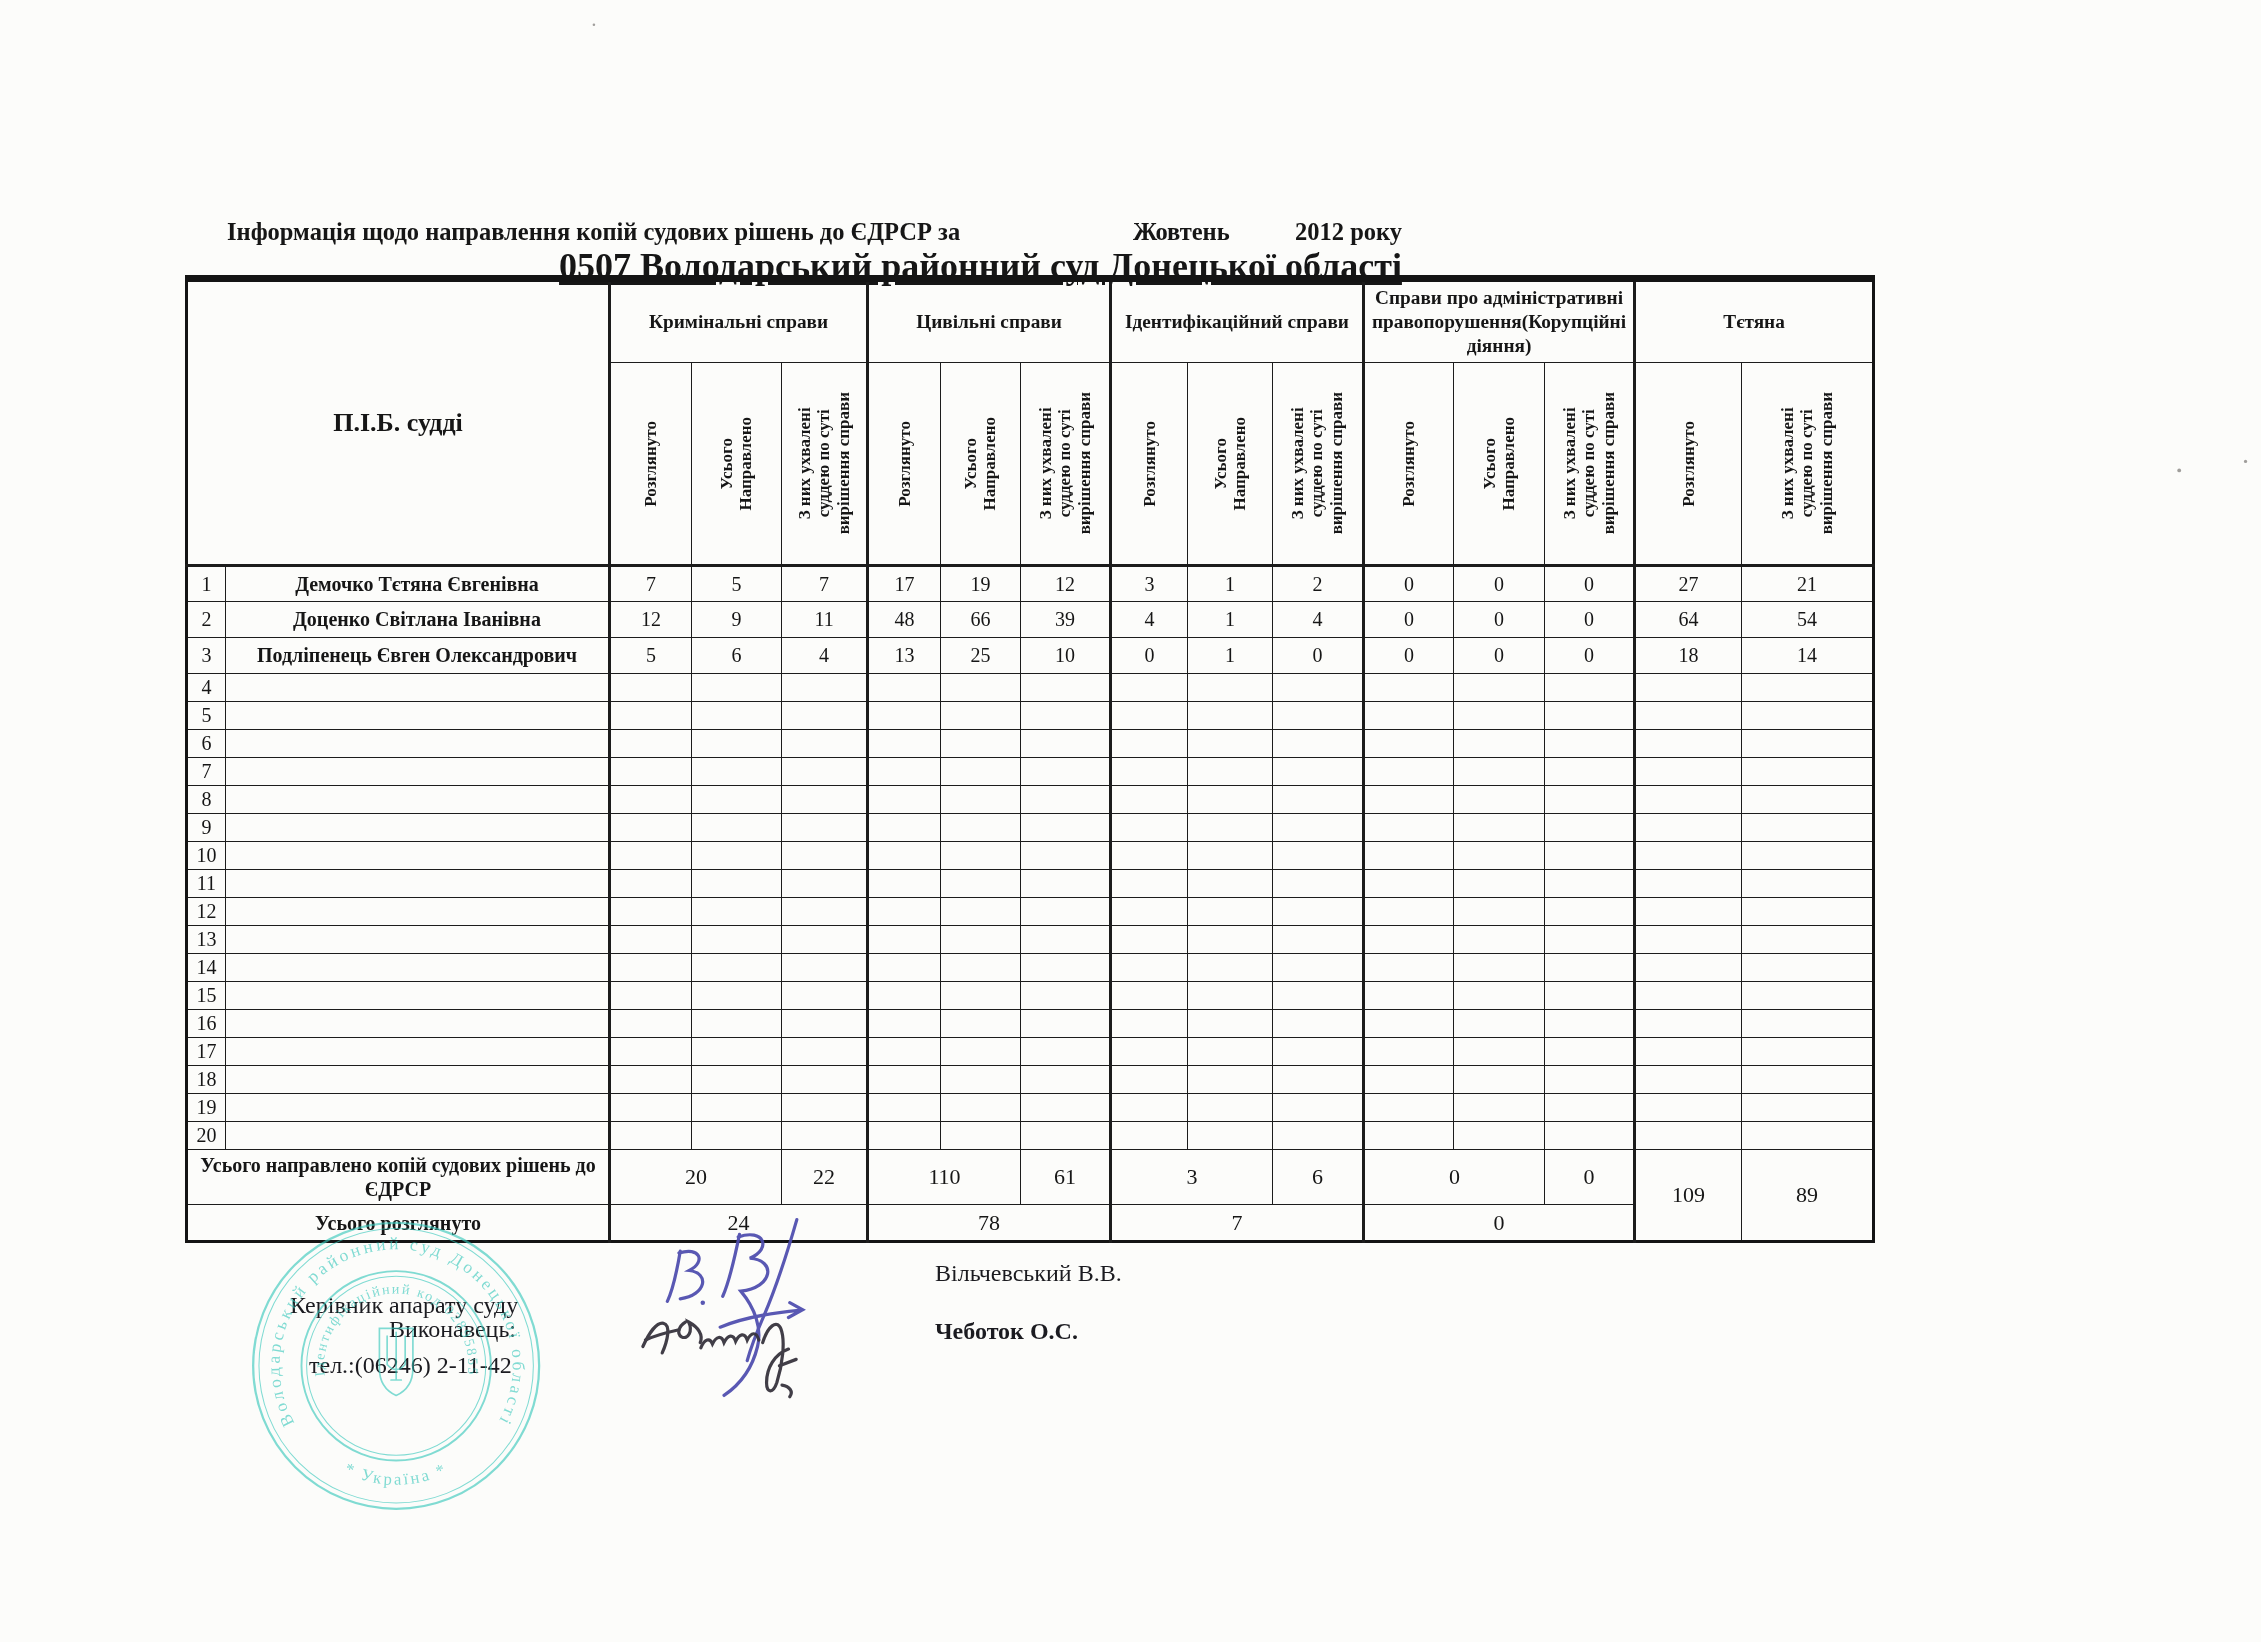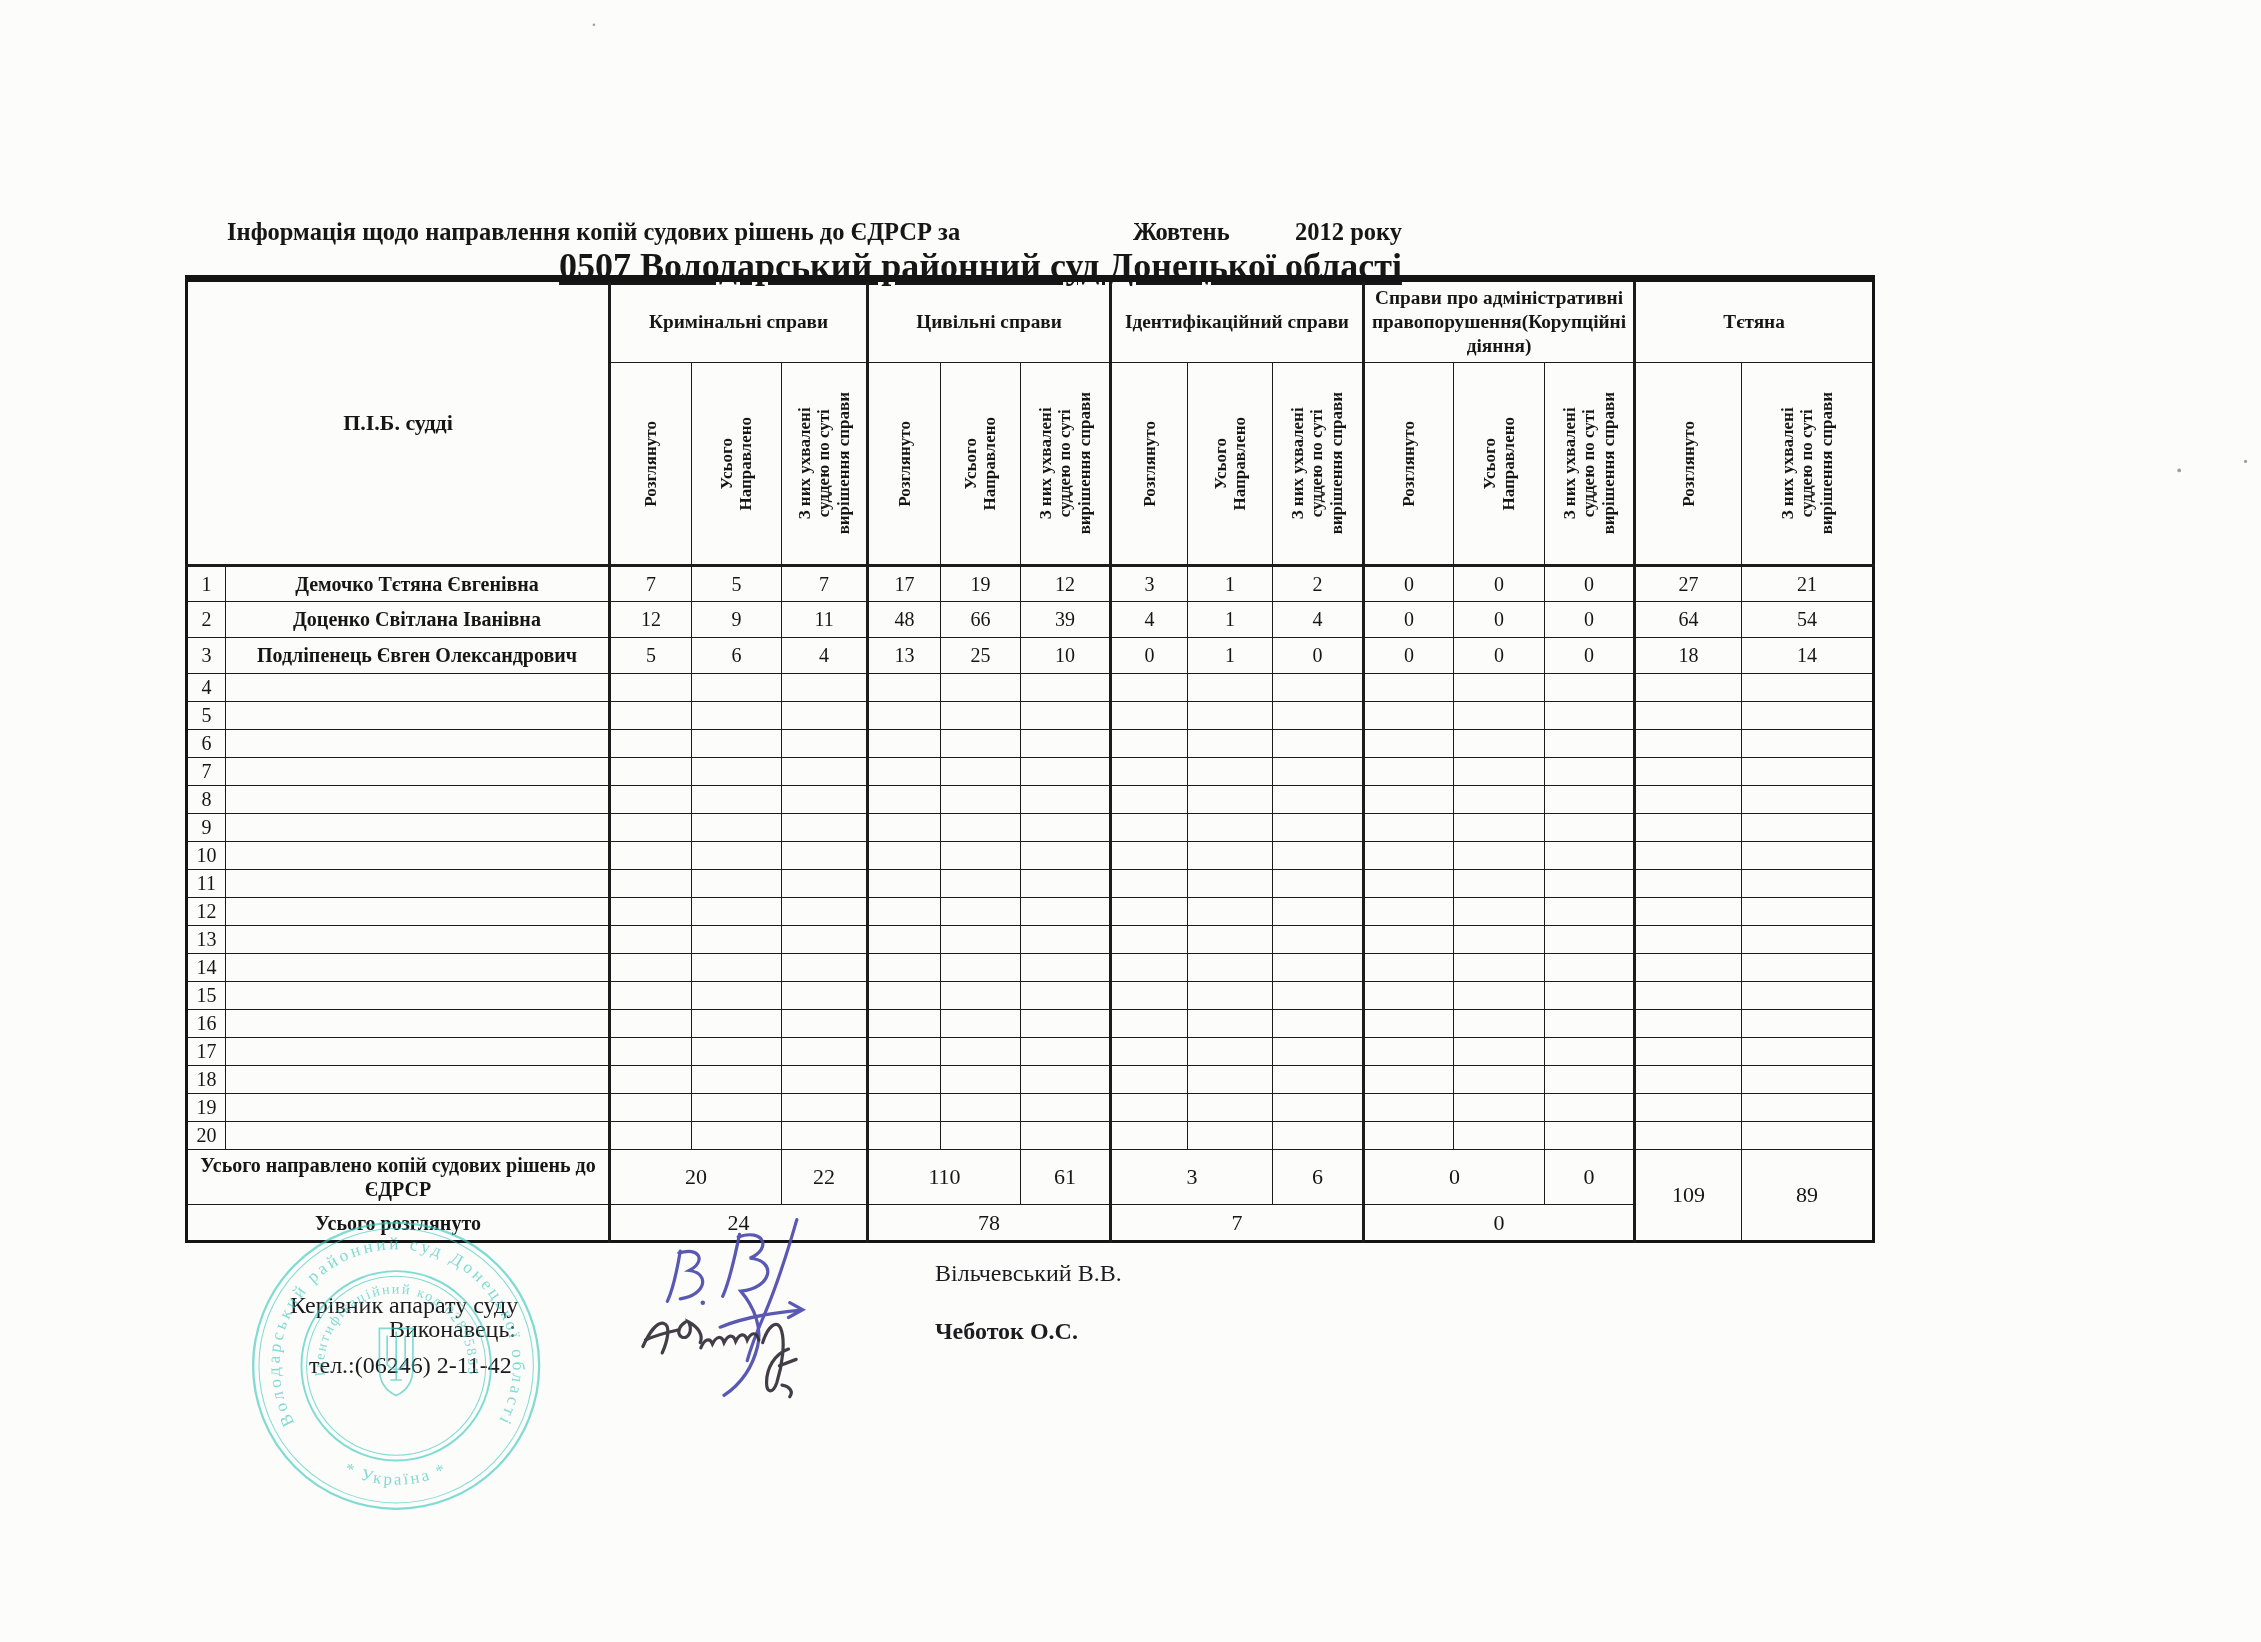--- a/index.html
+++ b/index.html
@@ -85,21 +85,21 @@
       <col style="width:85px">
       <col style="width:91px">
     <col style="width:90px">
       <col style="width:91px">
       <col style="width:90px">
     <col style="width:107px">
       <col style="width:132px">
   </colgroup>
   <tbody>
   <tr class="h1">
-    <td colspan="2" rowspan="2" style="font-size:22px;">П.І.Б. судді</td>
+    <td colspan="2" rowspan="2" style="font-size:26px;">П.І.Б. судді</td>
     <td colspan="3" class="gl">Кримінальні справи</td>
     <td colspan="3" class="gl">Цивільні справи</td>
     <td colspan="3" class="gl">Ідентифікаційний справи</td>
     <td colspan="3" class="gl">Справи про адміністративні правопорушення(Корупційні діяння)</td>
     <td colspan="2" class="gl">Тєтяна</td>
   </tr>
   <tr class="h2">
     <td class="gl"><div class="rot">Розглянуто</div></td>
     <td><div class="rot">Усього
 Направлено</div></td>

